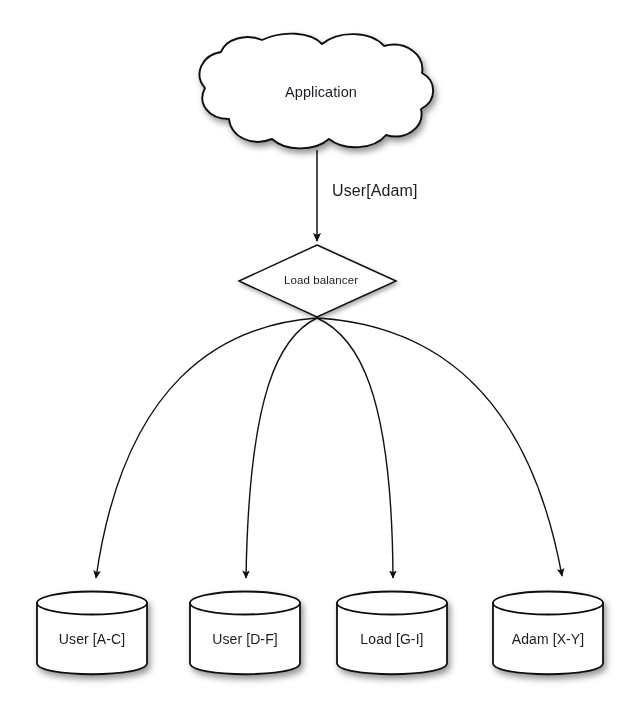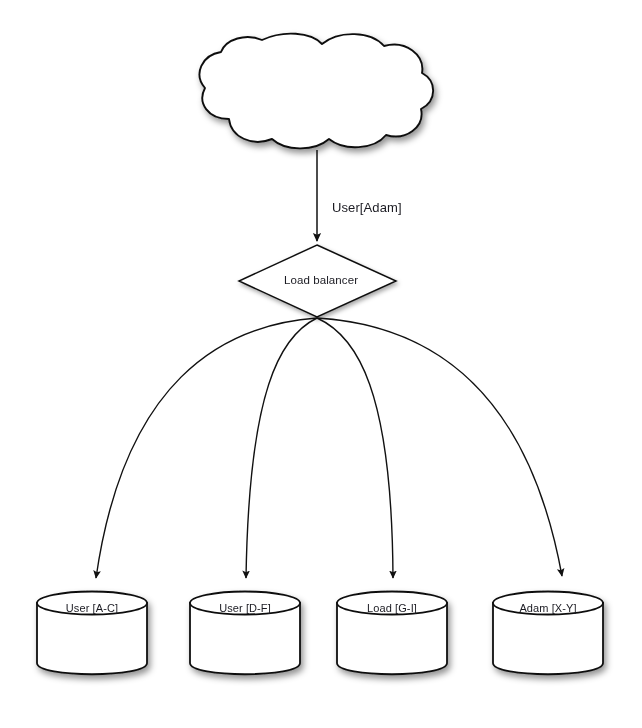--- a/index.html
+++ b/index.html
@@ -41,29 +41,29 @@
     top: 84px;
     width: 642px;
   }
   .label-diamond {
     font-size: 11.5px;
     left: 0;
     top: 274px;
     width: 642px;
   }
   .label-edge {
-    font-size: 13px;
+    font-size: 16px;
     left: 332px;
-    top: 200px;
+    top: 182px;
     text-align: left;
     width: 160px;
   }
   .label-db {
-    font-size: 11px;
-    top: 602px;
+    font-size: 14px;
+    top: 631px;
     width: 120px;
   }
   .label-db-1 { left: 32px; }
   .label-db-2 { left: 185px; }
   .label-db-3 { left: 332px; }
   .label-db-4 { left: 488px; }
 </style>
 </head>
 <body>
 
@@ -132,20 +132,21 @@
       <path fill="#ffffff" stroke="#111111" stroke-width="1.8" d="M 337 603 L 337 663 C 337 678, 447 678, 447 663 L 447 603 Z"></path>
       <ellipse cx="392" cy="603" rx="55" ry="11.5" fill="#ffffff" stroke="#111111" stroke-width="1.8"></ellipse>
     </g>
 
     <g filter="url(#softShadow)">
       <path fill="#ffffff" stroke="#111111" stroke-width="1.8" d="M 493 603 L 493 663 C 493 678, 603 678, 603 663 L 603 603 Z"></path>
       <ellipse cx="548" cy="603" rx="55" ry="11.5" fill="#ffffff" stroke="#111111" stroke-width="1.8"></ellipse>
     </g>
   </svg>
 
+  <div class="node-label label-cloud">Application</div>
 
   <div class="node-label label-edge">User[Adam]</div>
 
   <div class="node-label label-diamond">Load balancer</div>
 
   <div class="node-label label-db label-db-1">User [A-C]</div>
 
   <div class="node-label label-db label-db-2">User [D-F]</div>
 
   <div class="node-label label-db label-db-3">Load [G-I]</div>

